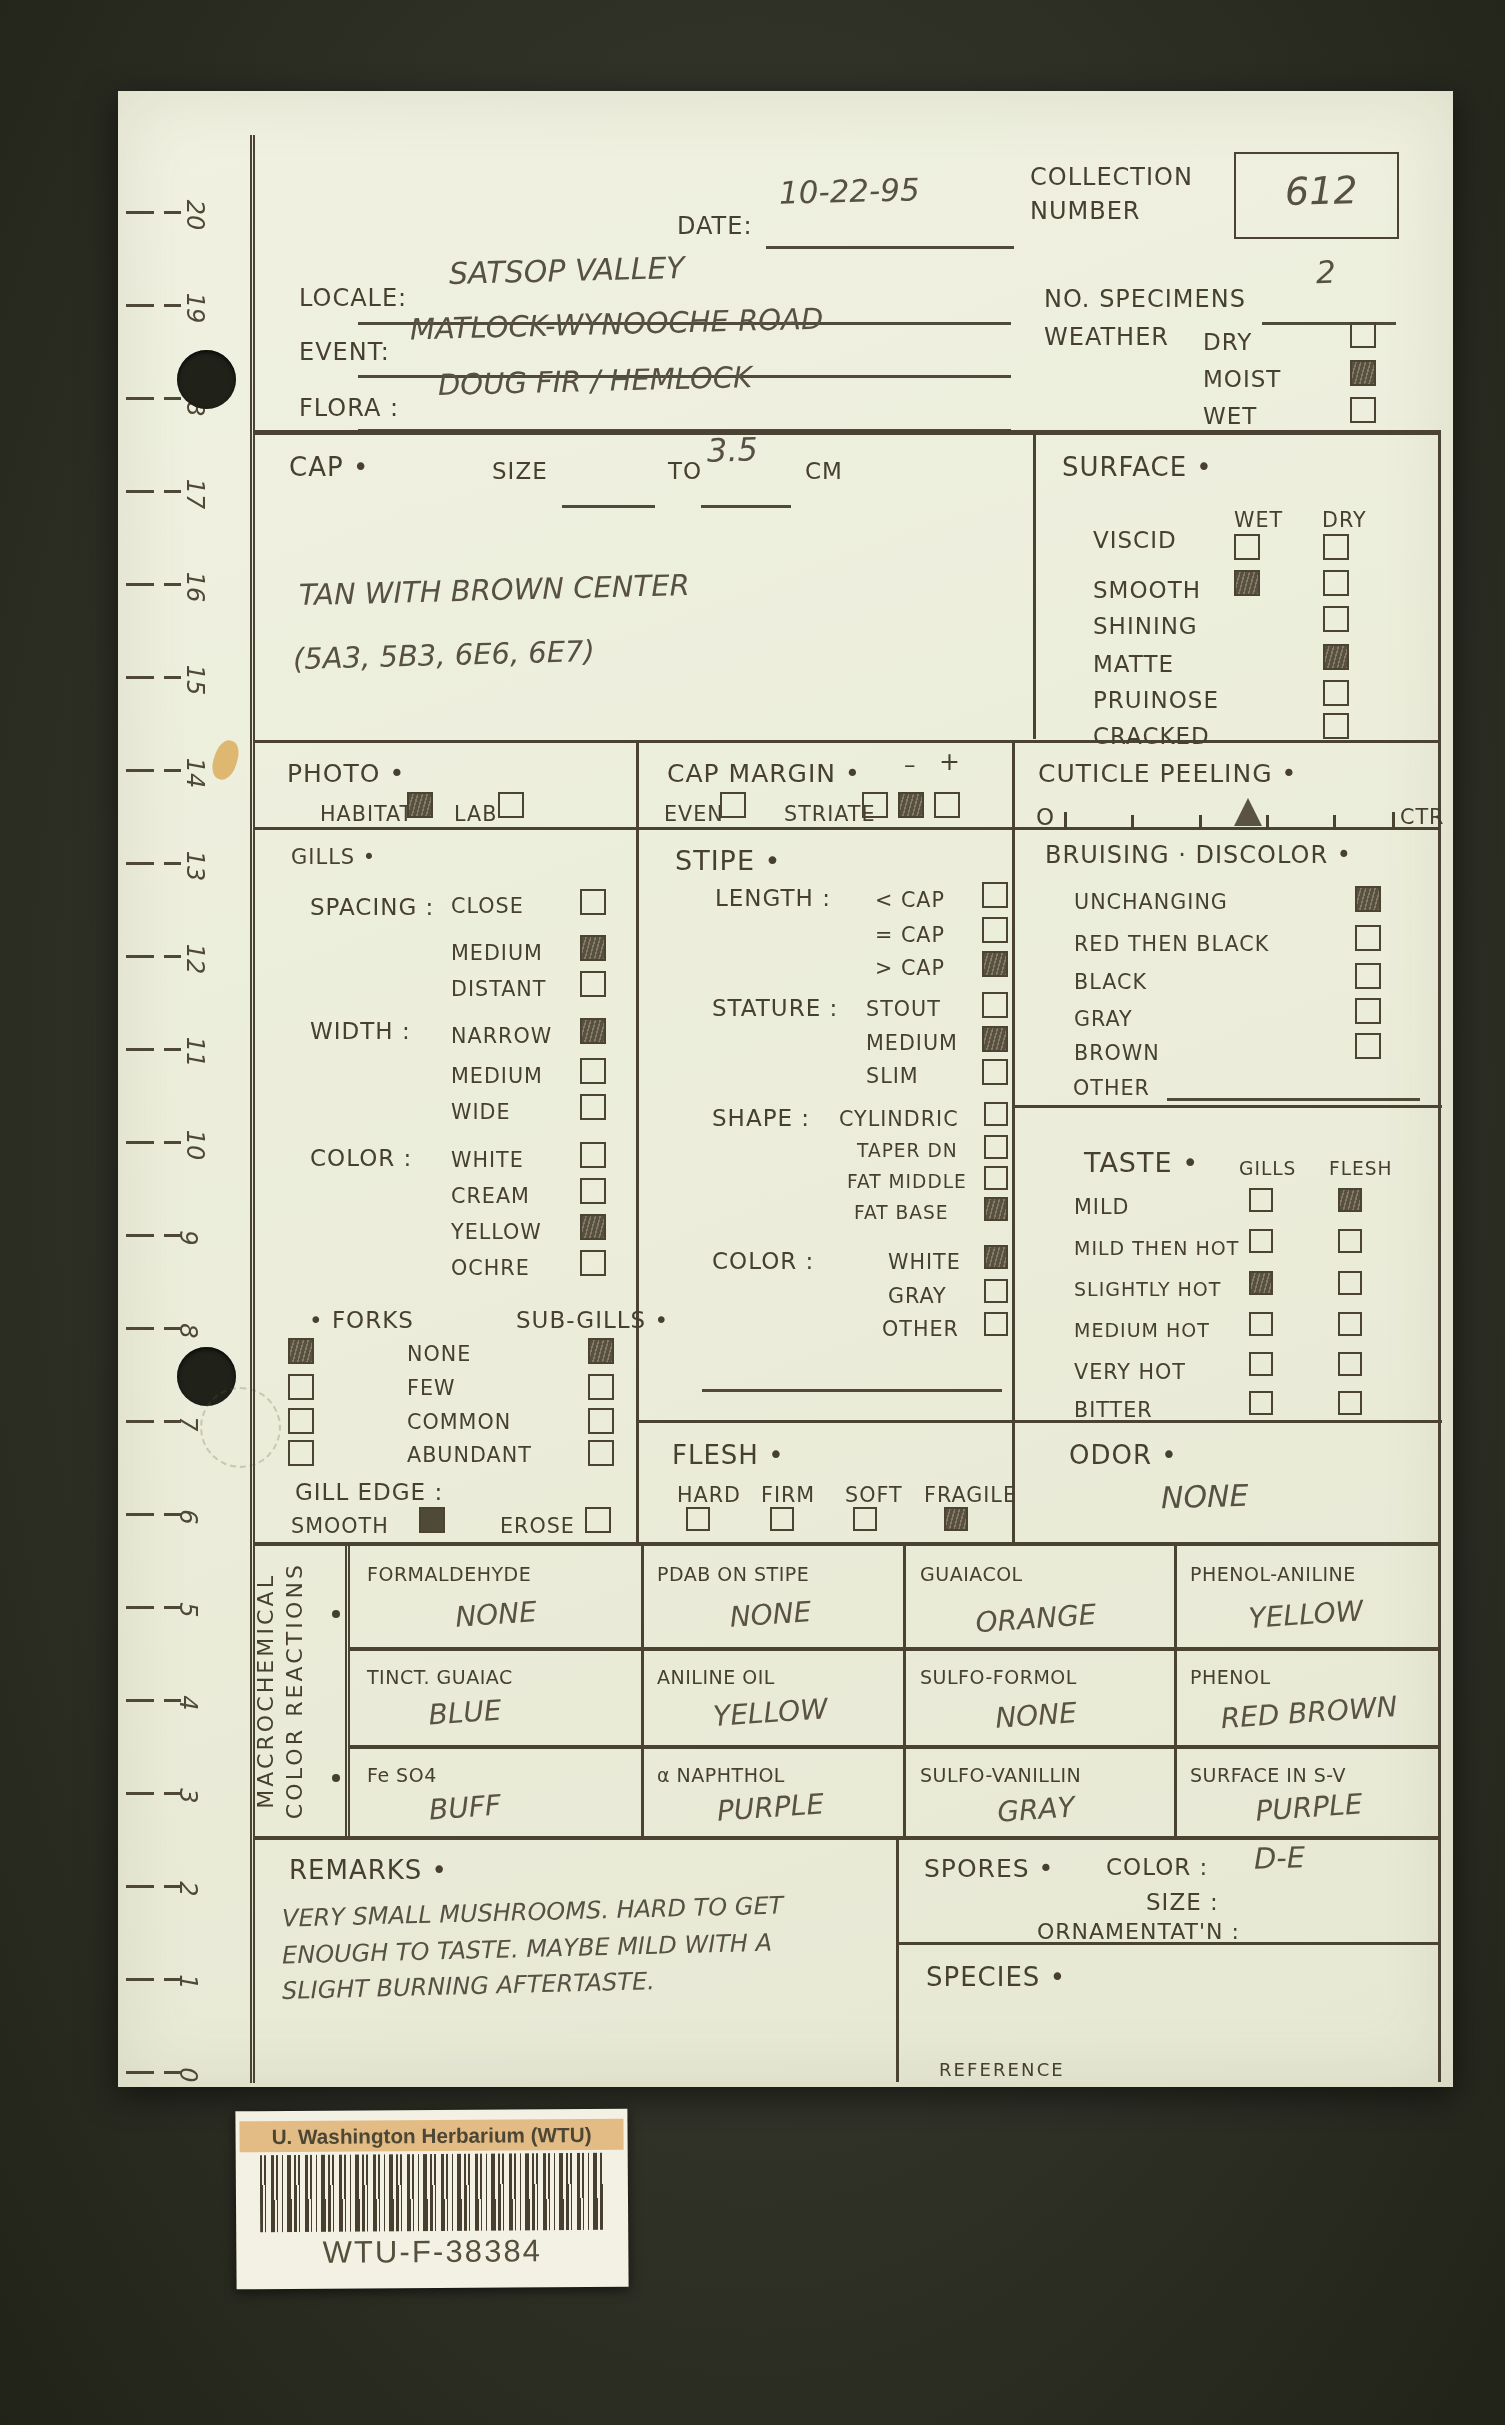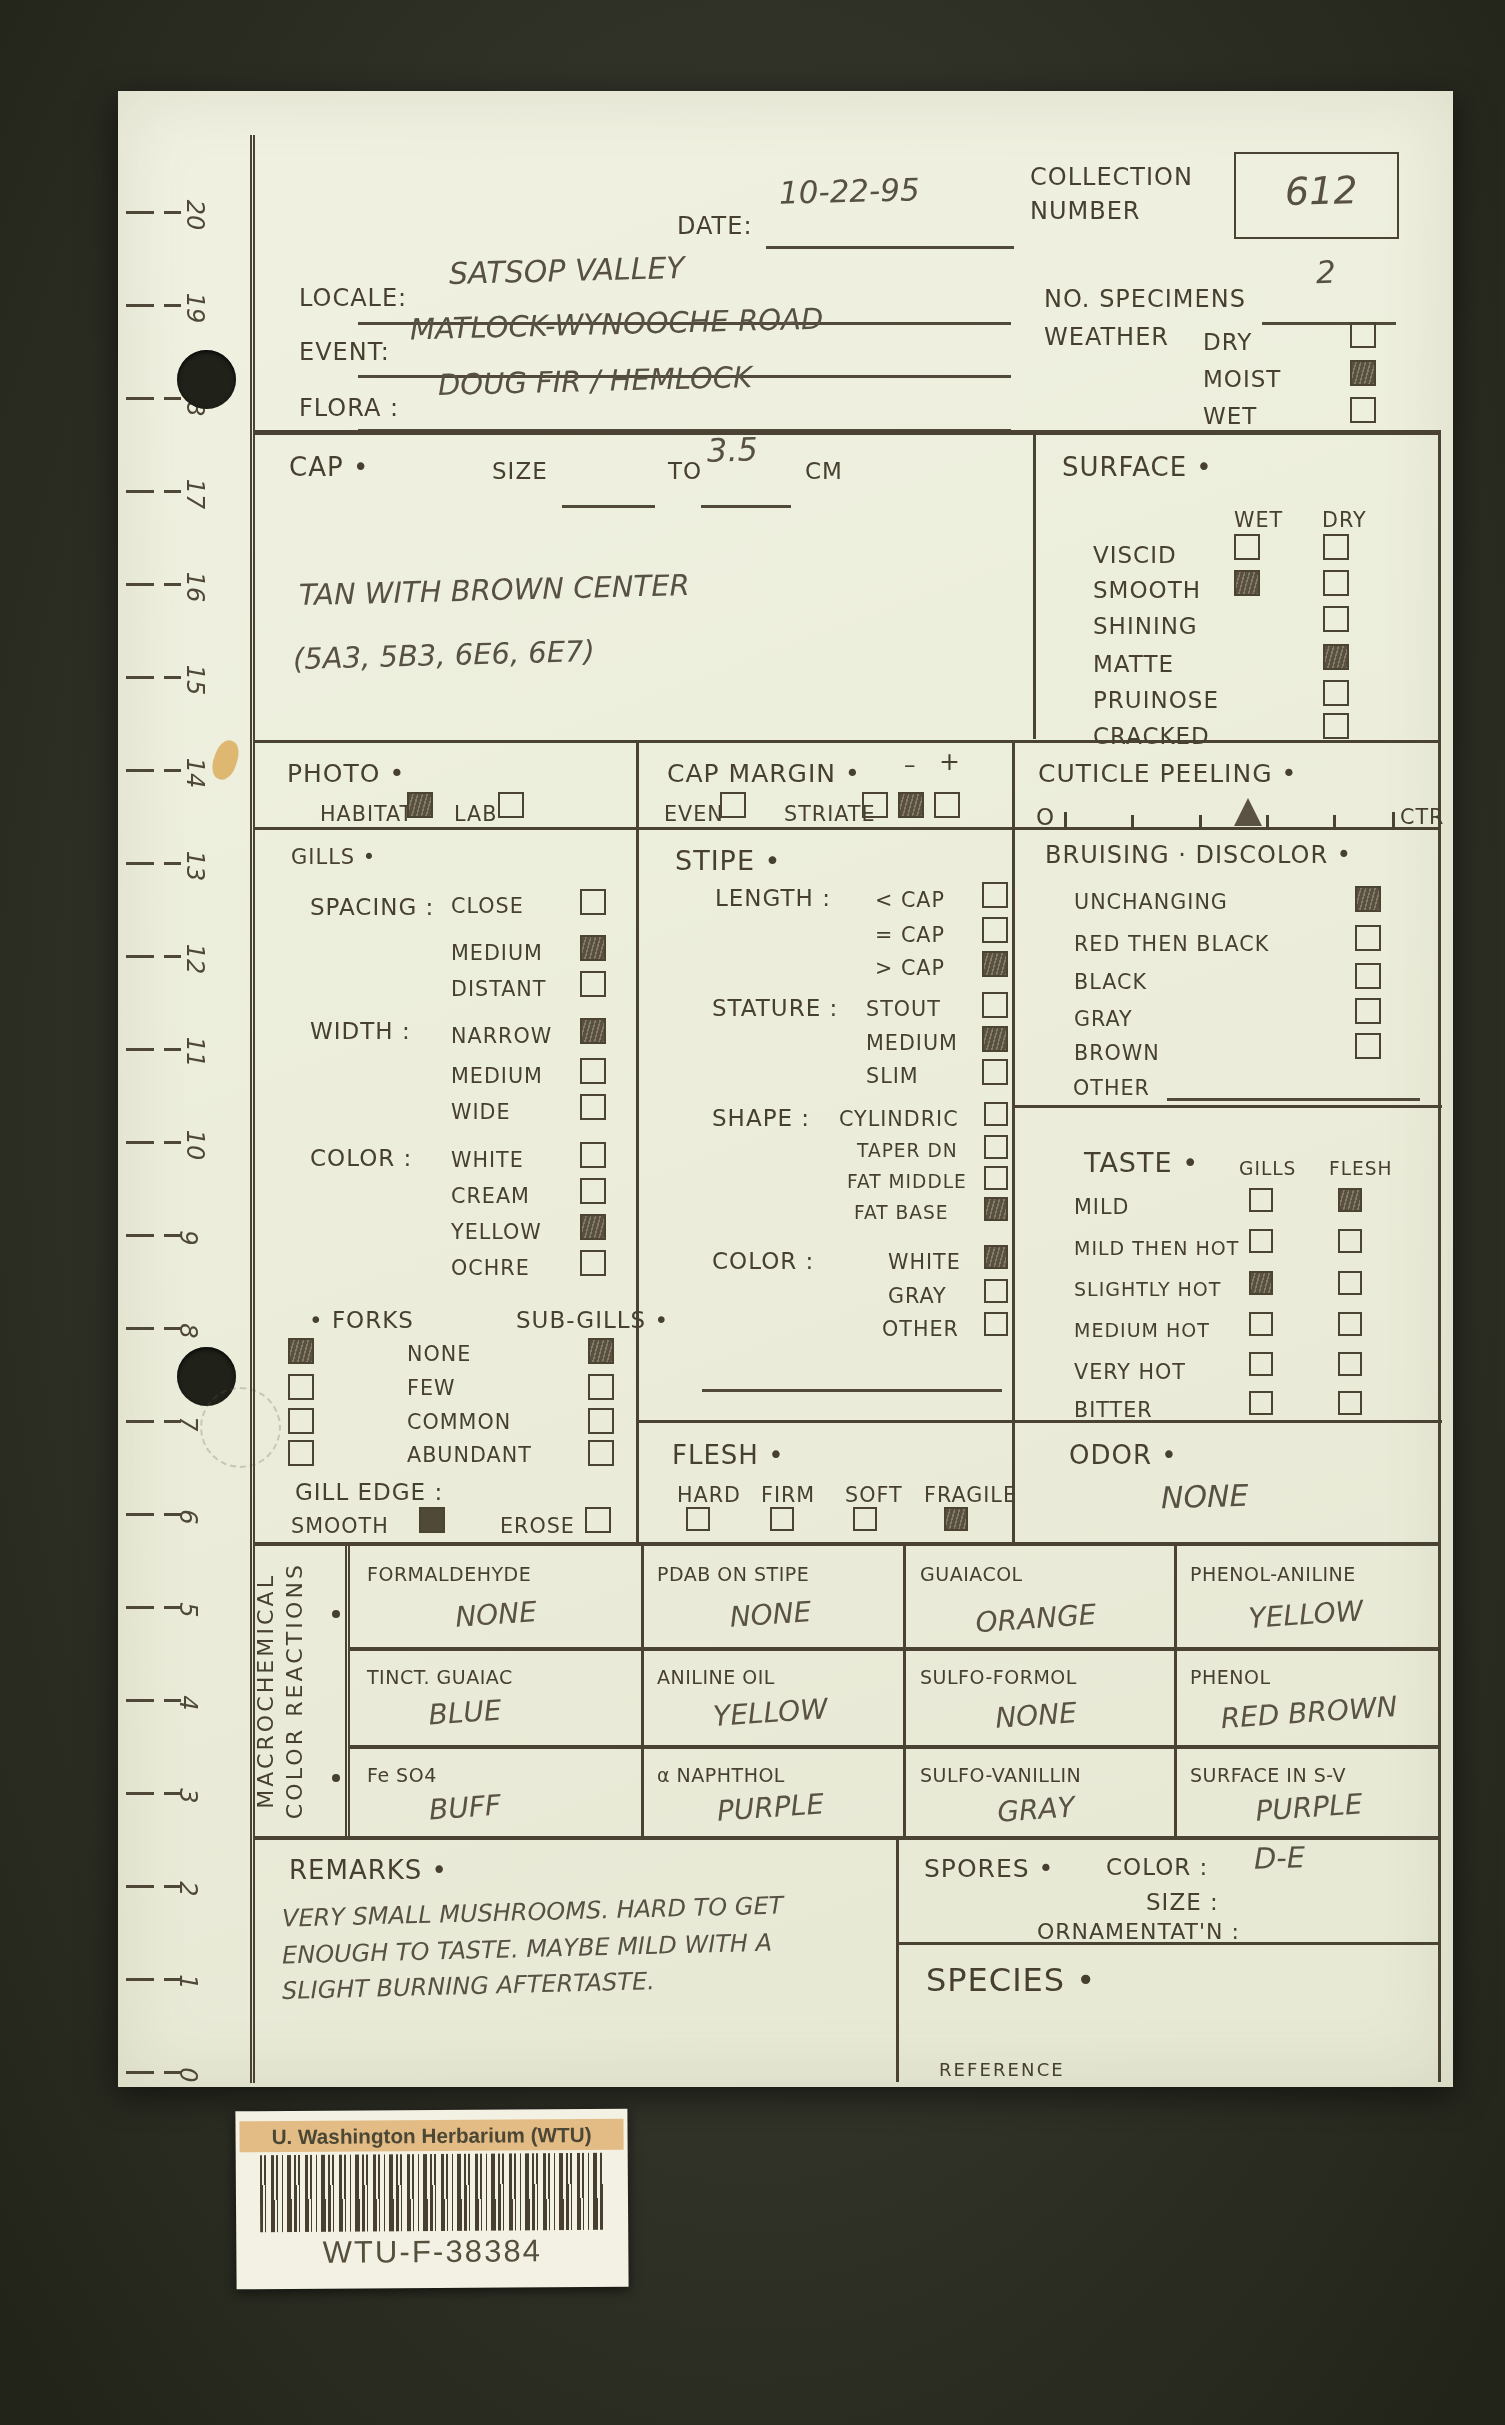--- a/index.html
+++ b/index.html
@@ -186,21 +186,21 @@
   <div class="lbl" style="left:550px;top:368px">TO</div>
   <div class="hand" style="left:589px;top:341px;font-size:32px">3.5</div>
   <div class="ul" style="left:583px;top:414px;width:90px"></div>
   <div class="lbl" style="left:687px;top:368px">CM</div>
   <div class="hand" style="left:181px;top:483px;font-size:29px">TAN WITH BROWN CENTER</div>
   <div class="hand" style="left:175px;top:548px;font-size:29px">(5A3, 5B3, 6E6, 6E7)</div>
 
   <div class="lbl" style="left:944px;top:362px;font-size:26px">SURFACE •</div>
   <div class="lbl sm" style="left:1116px;top:418px">WET</div>
   <div class="lbl sm" style="left:1204px;top:418px">DRY</div>
-  <div class="lbl" style="left:975px;top:452px">VISCID</div>
+  <div class="lbl" style="left:975px;top:437px">VISCID</div>
   <div class="cb" style="left:1116px;top:443px"></div>
   <div class="cb" style="left:1205px;top:443px"></div>
   <div class="lbl" style="left:975px;top:487px">SMOOTH</div>
   <div class="cb checked" style="left:1116px;top:479px"></div>
   <div class="cb" style="left:1205px;top:479px"></div>
   <div class="lbl" style="left:975px;top:523px">SHINING</div>
   <div class="cb" style="left:1205px;top:515px"></div>
   <div class="lbl" style="left:975px;top:561px">MATTE</div>
   <div class="cb checked" style="left:1205px;top:553px"></div>
   <div class="lbl" style="left:975px;top:597px">PRUINOSE</div>
@@ -406,21 +406,21 @@
   <div class="lbl" style="left:171px;top:1765px;font-size:26px">REMARKS •</div>
   <div class="hand" style="left:164px;top:1808px;font-size:24px">VERY SMALL MUSHROOMS. HARD TO GET</div>
   <div class="hand" style="left:164px;top:1845px;font-size:24px">ENOUGH TO TASTE. MAYBE MILD WITH A</div>
   <div class="hand" style="left:164px;top:1882px;font-size:24px">SLIGHT BURNING AFTERTASTE.</div>
 
   <div class="lbl" style="left:806px;top:1764px;font-size:25px">SPORES •</div>
   <div class="lbl" style="left:988px;top:1764px">COLOR :</div>
   <div class="hand" style="left:1136px;top:1751px;font-size:29px">D-E</div>
   <div class="lbl" style="left:1028px;top:1799px">SIZE :</div>
   <div class="lbl" style="left:919px;top:1829px;font-size:22px">ORNAMENTAT'N :</div>
-  <div class="lbl" style="left:808px;top:1872px;font-size:32px">SPECIES •</div>
+  <div class="lbl" style="left:808px;top:1872px;font-size:26px">SPECIES •</div>
   <div class="lbl" style="left:821px;top:1969px;font-size:18px;letter-spacing:2.1px">REFERENCE</div>
 </div>
 
 <div class="bclabel">
   <div class="bcband">
     <span>U. Washington Herbarium (WTU)</span>
   </div>
   <div class="bars"></div>
   <div class="bccode">WTU-F-38384</div>
 </div>

